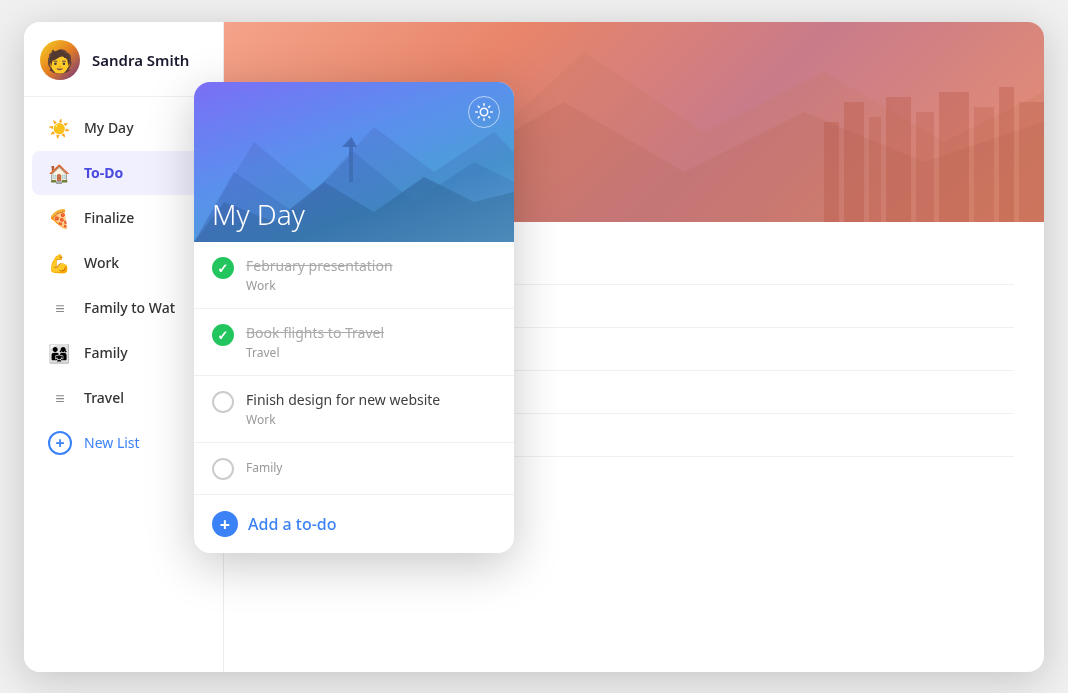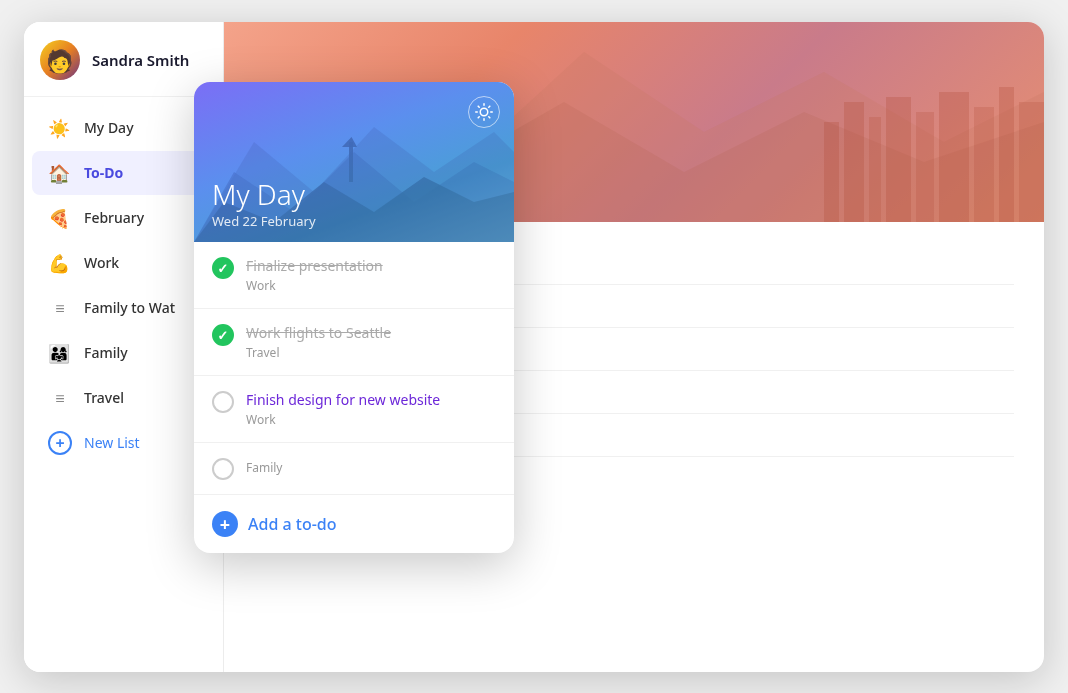--- a/index.html
+++ b/index.html
@@ -269,21 +269,21 @@
       font-weight: bold;
       color: #fff;
     }
 
     .card-task-info {
       flex: 1;
     }
 
     .card-task-name {
       font-size: 14px;
-      color: #6d28d9;
+      color: #404040;
     }
 
     .card-task-name.completed {
       text-decoration: line-through;
       color: #aaa;
     }
 
     .card-task-list {
       font-size: 12px;
       color: #999;
@@ -359,21 +359,21 @@
       <div class="nav-item">
         <div class="nav-icon">☀️</div>
         <span class="nav-label">My Day</span>
       </div>
       <div class="nav-item active">
         <div class="nav-icon">🏠</div>
         <span class="nav-label">To-Do</span>
       </div>
       <div class="nav-item">
         <div class="nav-icon">🍕</div>
-        <span class="nav-label">February</span>
+        <span class="nav-label">Finalize</span>
       </div>
       <div class="nav-item">
         <div class="nav-icon">💪</div>
         <span class="nav-label">Work</span>
       </div>
       <div class="nav-item">
         <div class="nav-icon" style="font-size:16px;color:#888;">≡</div>
         <span class="nav-label">Family to Wat</span>
       </div>
       <div class="nav-item">
@@ -469,37 +469,36 @@
           <line x1="4.22" y1="4.22" x2="5.64" y2="5.64"></line>
           <line x1="18.36" y1="18.36" x2="19.78" y2="19.78"></line>
           <line x1="1" y1="12" x2="3" y2="12"></line>
           <line x1="21" y1="12" x2="23" y2="12"></line>
           <line x1="4.22" y1="19.78" x2="5.64" y2="18.36"></line>
           <line x1="18.36" y1="5.64" x2="19.78" y2="4.22"></line>
         </svg>
       </button>
 
       <h1 class="myday-title">My Day</h1>
-      <p class="myday-date">Wed 22 February</p>
     </div>
 
     <div class="card-tasks">
 
       <div class="card-task-item">
         <div class="check-circle checked"></div>
         <div class="card-task-info">
-          <div class="card-task-name completed">Finalize presentation</div>
+          <div class="card-task-name completed">February presentation</div>
           <div class="card-task-list">Work</div>
         </div>
       </div>
 
       <div class="card-task-item">
         <div class="check-circle checked"></div>
         <div class="card-task-info">
-          <div class="card-task-name completed">Work flights to Seattle</div>
+          <div class="card-task-name completed">Book flights to Travel</div>
           <div class="card-task-list">Travel</div>
         </div>
       </div>
 
       <div class="card-task-item">
         <div class="check-circle"></div>
         <div class="card-task-info">
           <div class="card-task-name">Finish design for new website</div>
           <div class="card-task-list">Work</div>
         </div>

